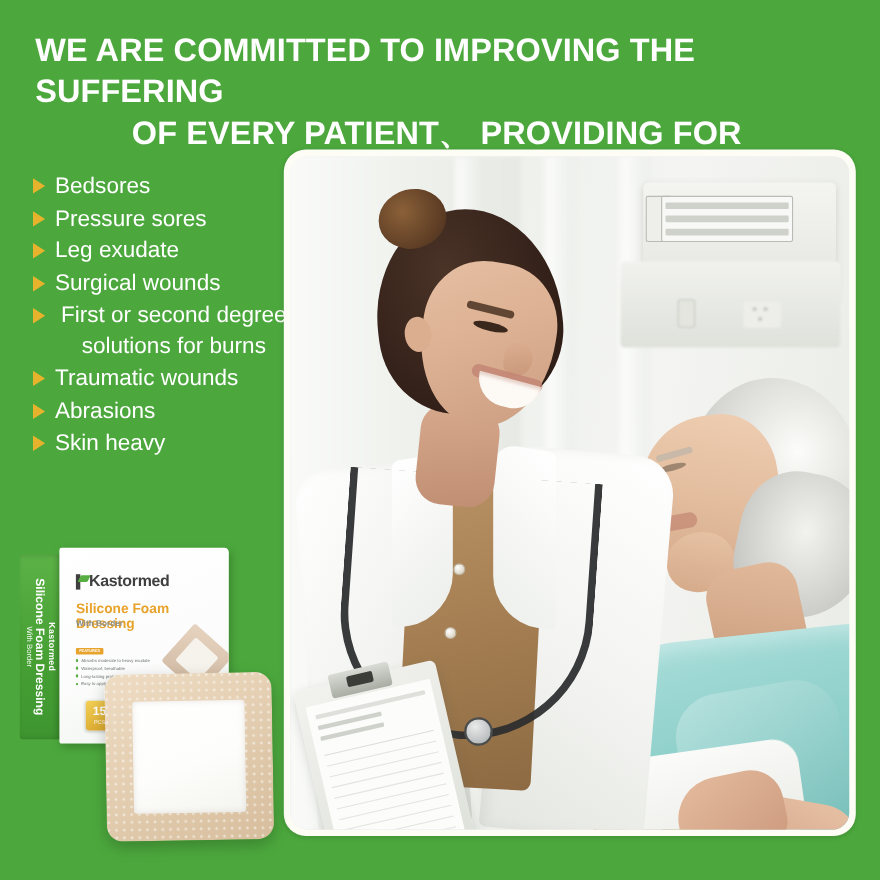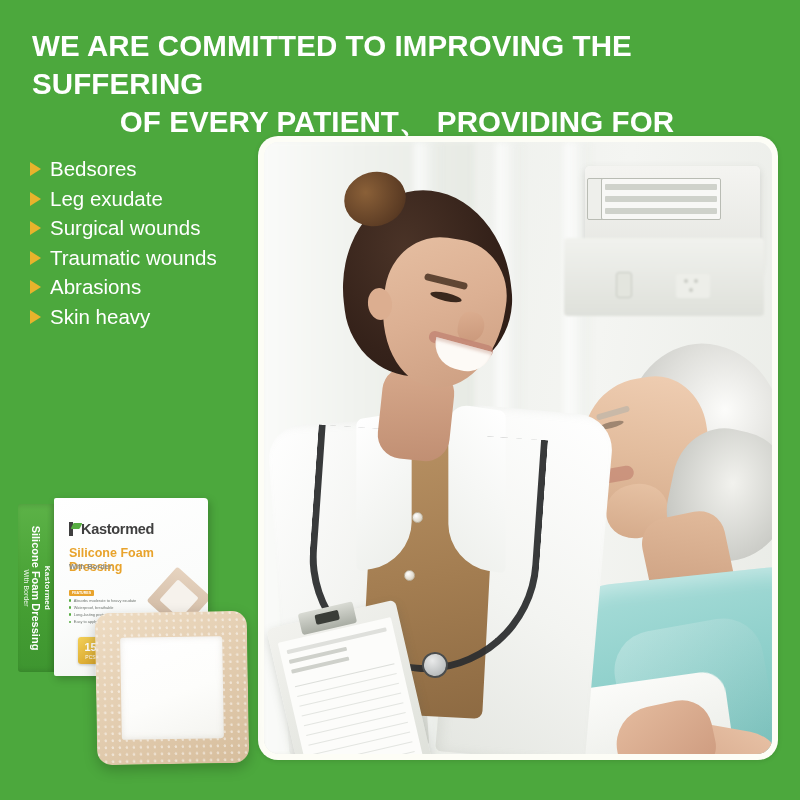--- a/index.html
+++ b/index.html
@@ -462,25 +462,33 @@
     <span class="l2">OF EVERY PATIENT、 PROVIDING FOR</span>
   </div>
 
   <div class="bullets">
     <div class="bullet">
       <span class="tri"></span>
       <span class="btext">Bedsores</span>
     </div>
     <div class="bullet">
       <span class="tri"></span>
+      <span class="btext">Pressure sores</span>
+    </div>
+    <div class="bullet">
+      <span class="tri"></span>
       <span class="btext">Leg exudate</span>
     </div>
     <div class="bullet">
       <span class="tri"></span>
       <span class="btext">Surgical wounds</span>
+    </div>
+    <div class="bullet">
+      <span class="tri"></span>
+      <span class="btext">First or second degree solutions for burns</span>
     </div>
     <div class="bullet">
       <span class="tri"></span>
       <span class="btext">Traumatic wounds</span>
     </div>
     <div class="bullet">
       <span class="tri"></span>
       <span class="btext">Abrasions</span>
     </div>
     <div class="bullet">

